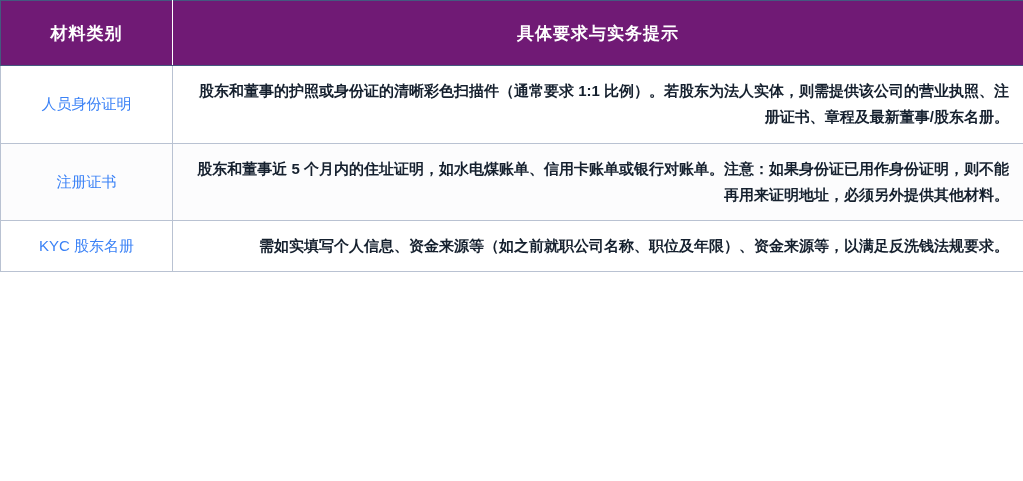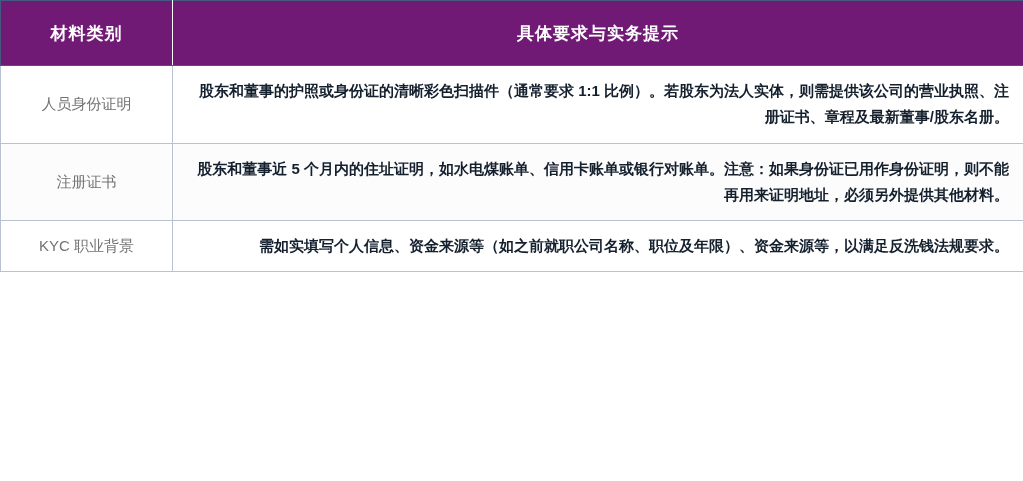--- a/index.html
+++ b/index.html
@@ -43,21 +43,21 @@
   }
 
   tbody td {
     border: 1px solid #b9c2d2;
     vertical-align: middle;
     background: #ffffff;
   }
   tbody td.cat {
     text-align: center;
     font-size: 15px;
-    color: #737373;
+    color: #3b82f6;
     padding: 10px 6px;
     line-height: 1.5;
   }
   tbody td.detail {
     text-align: right;
     font-size: 15px;
     color: #15202e;
     padding: 12px 14px 12px 14px;
     line-height: 1.75;
     font-weight: bold;
@@ -83,18 +83,18 @@
     <tbody>
       <tr class="r-0">
         <td class="cat">人员身份证明</td>
         <td class="detail">股东和董事的护照或身份证的清晰彩色扫描件（通常要求 1:1 比例）。若股东为法人实体，则需提供该公司的营业执照、注册证书、章程及最新董事/股东名册。</td>
       </tr>
       <tr class="r-1">
         <td class="cat">注册证书</td>
         <td class="detail">股东和董事近 5 个月内的住址证明，如水电煤账单、信用卡账单或银行对账单。注意：如果身份证已用作身份证明，则不能再用来证明地址，必须另外提供其他材料。</td>
       </tr>
       <tr class="r-4">
-        <td class="cat">KYC 职业背景</td>
+        <td class="cat">KYC 股东名册</td>
         <td class="detail">需如实填写个人信息、资金来源等（如之前就职公司名称、职位及年限）、资金来源等，以满足反洗钱法规要求。</td>
       </tr>
     </tbody>
   </table>
 </div>
 
 </body></html>

